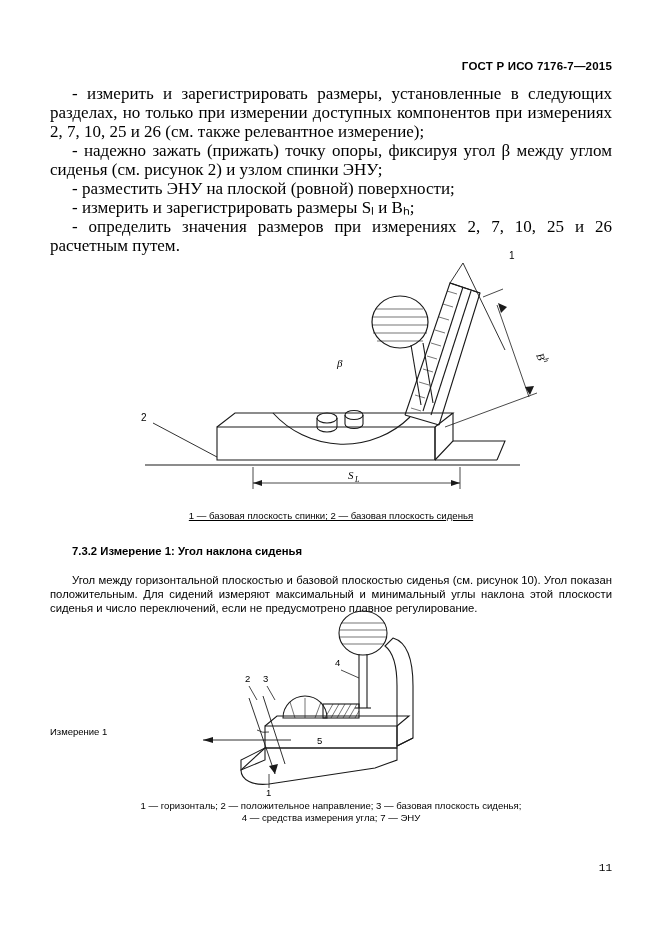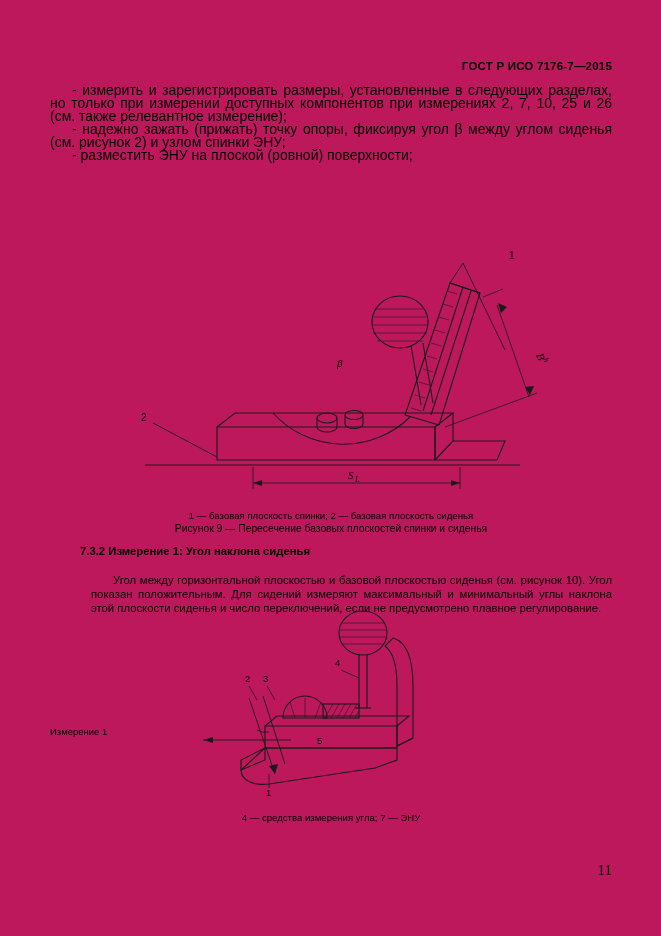--- a/index.html
+++ b/index.html
@@ -7,21 +7,21 @@
     padding: 0;
     background: #b0b0b0;
   }
   body {
     font-family: "Liberation Serif", serif;
   }
   .page {
     position: relative;
     width: 661px;
     height: 936px;
-    background: #be185d;
+    background: #ffffff;
     overflow: hidden;
     box-sizing: border-box;
   }
   .content {
     position: absolute;
     left: 50px;
     top: 0;
     width: 562px;
     height: 936px;
   }
@@ -34,32 +34,31 @@
     font-size: 11.5px;
     letter-spacing: 0.2px;
     color: #000;
     white-space: nowrap;
   }
   .body-text {
     position: absolute;
     left: 0;
     top: 84px;
     width: 562px;
-    font-family: Liberation Sans, sans-serif;
-    font-size: 14px;
-    line-height: 13px;
+    font-family: Liberation Serif, serif;
+    font-size: 17px;
+    line-height: 19px;
     color: #000;
     text-align: justify;
   }
   .body-text p {
     margin: 0;
   }
   .ind {
     text-indent: 22px;
-    margin-left: 41px;
   }
   .note {
     text-indent: 22px;
   }
   .spaced {
     letter-spacing: 2.4px;
   }
   .fig-caption {
     font-family: "Liberation Sans", sans-serif;
     font-size: 10.3px;
@@ -73,21 +72,20 @@
     color: #000;
   }
   .sec-head {
     position: absolute;
     left: 22px;
     top: 545px;
     font-family: "Liberation Sans", sans-serif;
     font-weight: bold;
     font-size: 11.3px;
     color: #000;
-    margin-left: 8px;
   }
   .para2 {
     position: absolute;
     left: 0;
     top: 562px;
     width: 562px;
     font-family: "Liberation Sans", sans-serif;
     font-size: 11.3px;
     line-height: 14.1px;
     text-align: justify;
@@ -98,20 +96,21 @@
     left: 55px;
     top: 245px;
     width: 470px;
     height: 255px;
   }
   .fig1-legend {
     position: absolute;
     left: 0;
     top: 510px;
     width: 562px;
+    text-decoration: underline;
   }
   .fig1-caption {
     position: absolute;
     left: 0;
     top: 523px;
     width: 562px;
   }
   .figure2 {
     position: absolute;
     left: 95px;
@@ -134,22 +133,22 @@
   .fig2-caption {
     position: absolute;
     left: 0;
     top: 830px;
     width: 562px;
   }
   .page-number {
     position: absolute;
     right: 0;
     top: 862px;
-    font-family: Liberation Serif, serif;
-    font-size: 15px;
+    font-family: Liberation Mono, monospace;
+    font-size: 11px;
     color: #000;
   }
   .measure-label {
     position: absolute;
     font-family: Liberation Sans, sans-serif;
     font-size: 9.5px;
     color: #000;
     white-space: nowrap;
     text-align: center;
   }
@@ -160,20 +159,22 @@
 
 <div class="page">
   <div class="content">
 
     <div class="doc-header">ГОСТ Р ИСО 7176-7—2015</div>
 
     <div class="body-text">
       <p class="ind">- измерить и зарегистрировать размеры, установленные в следующих разделах, но только при измерении доступных компонентов при измерениях 2, 7, 10, 25 и 26 (см. также релевантное измерение);</p>
       <p class="ind">- надежно зажать (прижать) точку опоры, фиксируя угол β между углом сиденья (см. рисунок 2) и узлом спинки ЭНУ;</p>
       <p class="ind">- разместить ЭНУ на плоской (ровной) поверхности;</p>
+      <p class="ind">- измерить и зарегистрировать размеры Sₗ и Bₕ;</p>
+      <p class="ind">- определить значения размеров при измерениях 2, 7, 10, 25 и 26 расчетным путем.</p>
     </div>
 
     <div class="figure1">
       <svg width="470" height="255" viewBox="0 0 470 255">
         <g fill="none" stroke="#1a1a1a" stroke-width="1.1">
 
           <line x1="40" y1="220" x2="415" y2="220" stroke-dasharray="0"></line>
 
           <path d="M112 182 L112 215 L330 215 L330 182 Z"></path>
           <path d="M112 182 L130 168 L348 168 L330 182"></path>
@@ -249,21 +250,20 @@
           <text x="232" y="122">β</text>
           <text x="431" y="110" transform="rotate(68 431 110)">B</text>
           <text x="438" y="114" font-size="8" transform="rotate(68 438 114)">h</text>
           <text x="243" y="234">S</text>
           <text x="250" y="237" font-size="8">L</text>
         </g>
       </svg>
     </div>
 
     <div class="fig1-legend fig-legend">1 — базовая плоскость спинки; 2 — базовая плоскость сиденья</div>
-    <div class="fig1-caption fig-caption">Рисунок 9 — Пересечение базовых плоскостей спинки и сиденья</div>
 
     <div class="sec-head">7.3.2 Измерение 1: Угол наклона сиденья</div>
     <div class="para2">
       <p class="ind">Угол между горизонтальной плоскостью и базовой плоскостью сиденья (см. рисунок 10). Угол показан положительным. Для сидений измеряют максимальный и минимальный углы наклона этой плоскости сиденья и число переключений, если не предусмотрено плавное регулирование.</p>
     </div>
 
     <div class="figure2">
       <svg width="400" height="190" viewBox="0 0 400 190">
         <g fill="none" stroke="#1a1a1a" stroke-width="1.1">
 
@@ -326,17 +326,18 @@
           <text x="118" y="74">3</text>
           <text x="190" y="58">4</text>
           <text x="121" y="188">1</text>
           <text x="172" y="136">5</text>
         </g>
       </svg>
     </div>
 
     <div class="measure-label" style="left:0px; top:726px;">Измерение 1</div>
 
+    <div class="fig2-legend1 fig-legend">1 — горизонталь; 2 — положительное направление; 3 — базовая плоскость сиденья;</div>
     <div class="fig2-legend2 fig-legend">4 — средства измерения угла; 7 — ЭНУ</div>
 
     <div class="page-number">11</div>
   </div>
 </div>
 
 </body></html>

